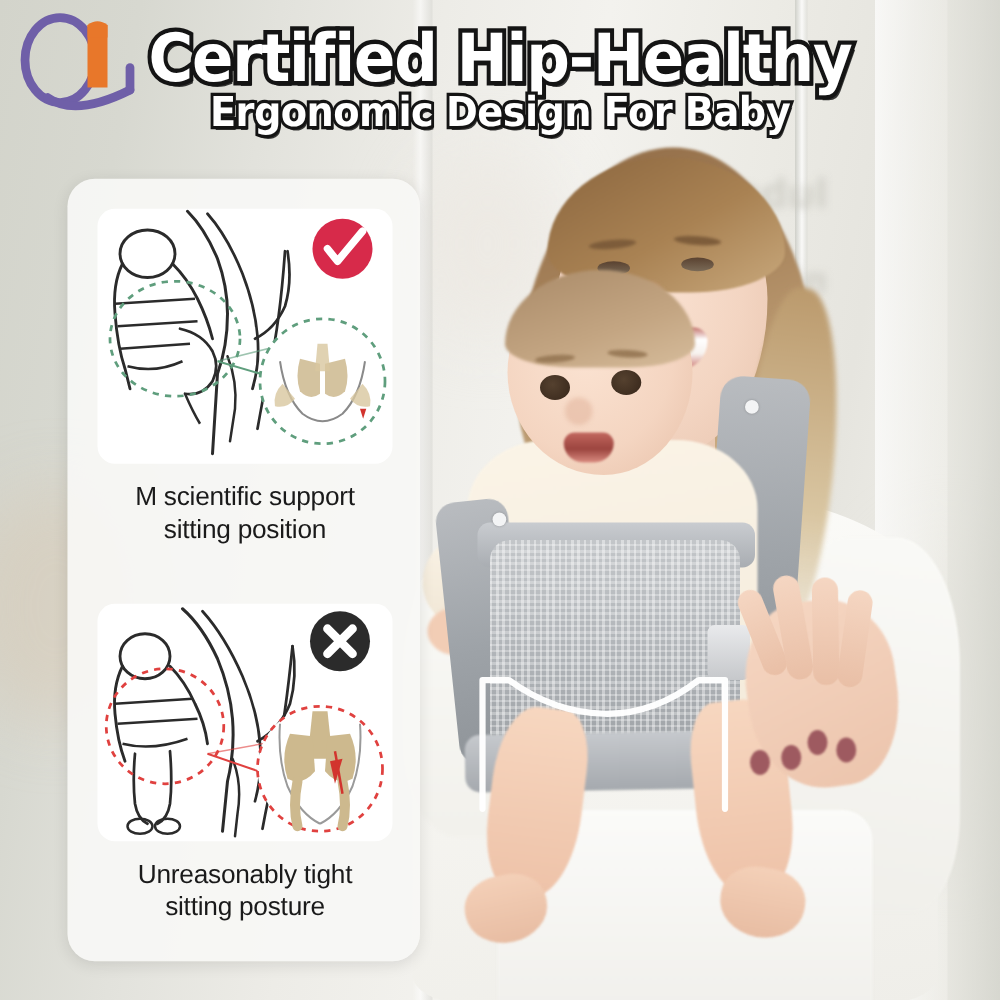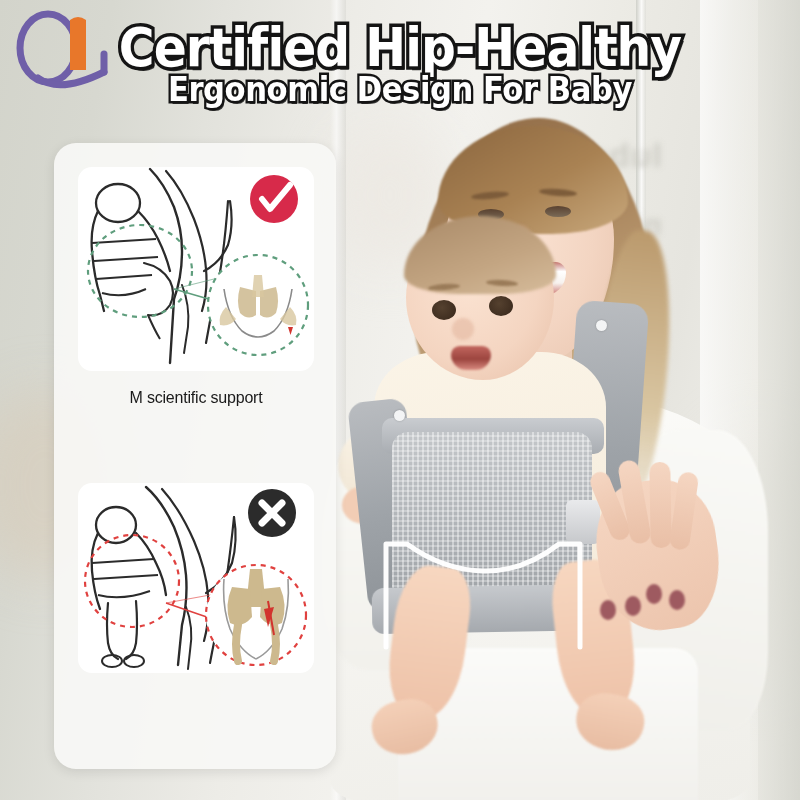--- a/index.html
+++ b/index.html
@@ -270,21 +270,21 @@
 
   .illus{
     position:relative;width:236px;height:204px;
     background:#ffffff;border-radius:14px;overflow:hidden;
   }
   .illus.short{height:190px;}
 
   .caption{
     margin:14px 0 0;text-align:center;
     font-family:"Liberation Sans", sans-serif;
-    font-size:16px;line-height:26px;
+    font-size:21px;line-height:26px;
     color:#1a1a1a;font-weight:400;
     letter-spacing:-.2px;
   }
   .caption .ln{display:block;}
 </style>
 </head>
 <body>
 
 <div id="banner">
 
@@ -421,20 +421,21 @@
           <polygon points="210,160 215,160 212.5,168" fill="#d2342e"></polygon>
 
           <g>
             <circle cx="196" cy="32" r="24" fill="#d72a4a"></circle>
             <path d="M184 32 L192 42 L212 18" fill="none" stroke="#ffffff" stroke-width="6" stroke-linecap="round" stroke-linejoin="round"></path>
           </g>
         </svg>
       </div>
       <p class="caption">
         <span class="ln">M scientific support</span>
+        <span class="ln">sitting position</span>
       </p>
     </div>
 
     <div class="info-card second">
       <div class="illus short">
         <svg viewBox="0 0 236 190" width="236" height="190">
 
           <path d="M68 4 Q84 18 96 44 Q106 68 108 92 Q110 118 104 142 L100 182" fill="none" stroke="#2b2b2b" stroke-width="2.4" stroke-linecap="round"></path>
           <path d="M84 6 Q102 26 116 58 Q128 86 130 112 Q132 136 126 158" fill="none" stroke="#2b2b2b" stroke-width="2.2" stroke-linecap="round"></path>
           <path d="M128 110 Q146 100 154 80 Q160 58 156 34" fill="none" stroke="#2b2b2b" stroke-width="2.2" stroke-linecap="round"></path>
@@ -469,16 +470,20 @@
           <path d="M196 142 Q200 162 196 178" fill="none" stroke="#cdb98e" stroke-width="8" stroke-linecap="round"></path>
           <polygon points="186,126 196,124 190,144" fill="#d2342e"></polygon>
           <path d="M190 118 L196 152" fill="none" stroke="#d2342e" stroke-width="2"></path>
 
           <g>
             <circle cx="194" cy="30" r="24" fill="#2b2b2b"></circle>
             <path d="M184 20 L204 40 M204 20 L184 40" stroke="#ffffff" stroke-width="7" stroke-linecap="round"></path>
           </g>
         </svg>
       </div>
+      <p class="caption">
+        <span class="ln">Unreasonably tight</span>
+        <span class="ln">sitting posture</span>
+      </p>
     </div>
 
   </div>
 </div>
 
 </body></html>

